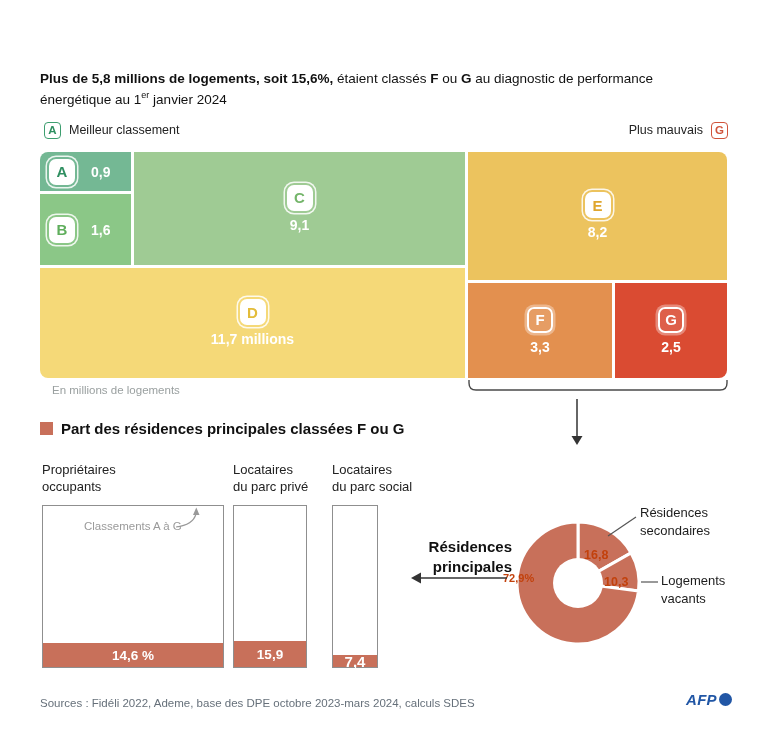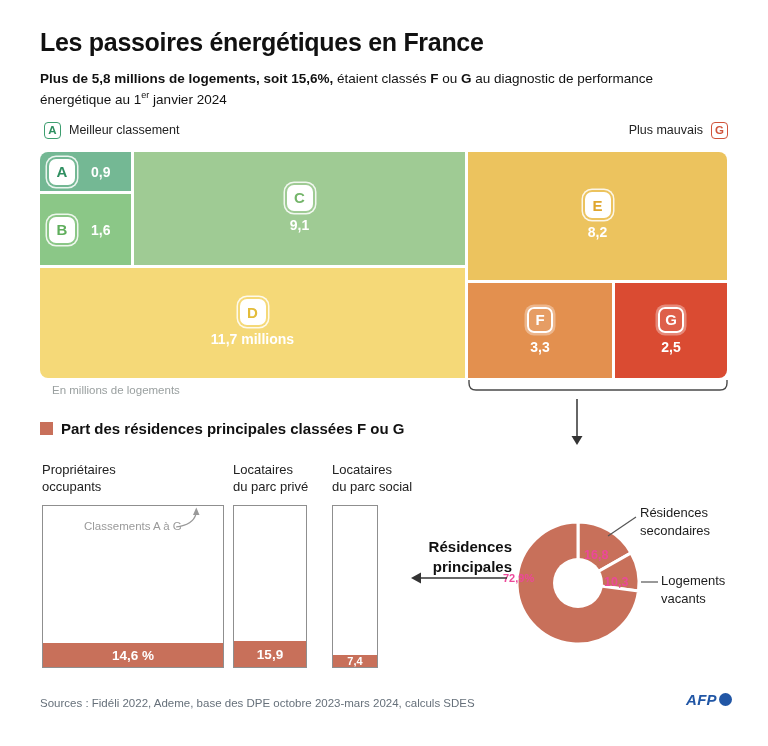--- a/index.html
+++ b/index.html
@@ -58,26 +58,26 @@
   #section-heading .txt{font-size:15px;font-weight:bold;color:#111;}
   .bar-label{top:462px;font-size:13px;line-height:1.3;color:#222;}
   .bar-box{top:505px;height:163px;border:1px solid #8f8f8f;box-sizing:border-box;background:#fff;}
   .bar-fill{position:absolute;left:0;right:0;bottom:0;background:#c8705a;display:flex;
             align-items:center;justify-content:center;color:#fff;font-weight:bold;}
   #bar1-label,#bar1-box{left:42px;}  #bar1-box{width:182px;}
   #bar2-label,#bar2-box{left:233px;} #bar2-box{width:74px;}
   #bar3-label,#bar3-box{left:332px;} #bar3-box{width:46px;}
   #bar1-fill{height:24px;font-size:13.5px;}
   #bar2-fill{height:26px;font-size:13.5px;margin-top:36px;}
-  #bar3-fill{height:12px;font-size:11px;}
+  #bar3-fill{height:12px;font-size:15px;}
   #annotation{left:84px;top:520px;font-size:11.5px;color:#9a9a9a;}
 
   
   #donut-svg{left:493px;top:498px;}
-  .slice-lbl{position:absolute;color:#ec4899;font-weight:bold;}
+  .slice-lbl{position:absolute;color:#c2410c;font-weight:bold;}
   #lbl-principales{left:503px;top:572px;width:60px;text-align:left;font-size:11px;}
   #lbl-secondaires{left:584px;top:548px;font-size:12.5px;}
   #lbl-vacants{left:604px;top:575px;font-size:12.5px;}
   .out-lbl{font-size:13px;line-height:1.35;color:#1d1d1d;}
   #out-secondaires{left:640px;top:504px;}
   #out-vacants{left:661px;top:572px;}
   #out-principales{left:405px;top:537px;width:107px;text-align:right;
                    font-size:15px;font-weight:bold;line-height:1.3;color:#111;}
 
   
@@ -86,21 +86,20 @@
   #afp-text{font-size:15px;font-weight:bold;font-style:italic;color:#2156a5;letter-spacing:.3px;}
   #afp-globe{width:13px;height:13px;border-radius:50%;background:#2156a5;}
 
   #overlay{position:absolute;left:0;top:0;pointer-events:none;}
 </style>
 </head>
 <body>
 
 <div id="canvas">
 
-  <div class="abs" id="title">Les passoires énergétiques en France</div>
   <div class="abs" id="subtitle"><b>Plus de 5,8 millions de logements, soit 15,6%,</b><span> étaient classés </span><b>F</b><span> ou </span><b>G</b><span> au diagnostic de performance énergétique au 1</span><sup>er</sup><span> janvier 2024</span></div>
 
   <div class="abs legend-row" id="legend-left">
     <span class="mini-badge mini-a">A</span>
     <span>Meilleur classement</span>
   </div>
   <div class="abs legend-row" id="legend-right">
     <span>Plus mauvais</span>
     <span class="mini-badge mini-g">G</span>
   </div>

